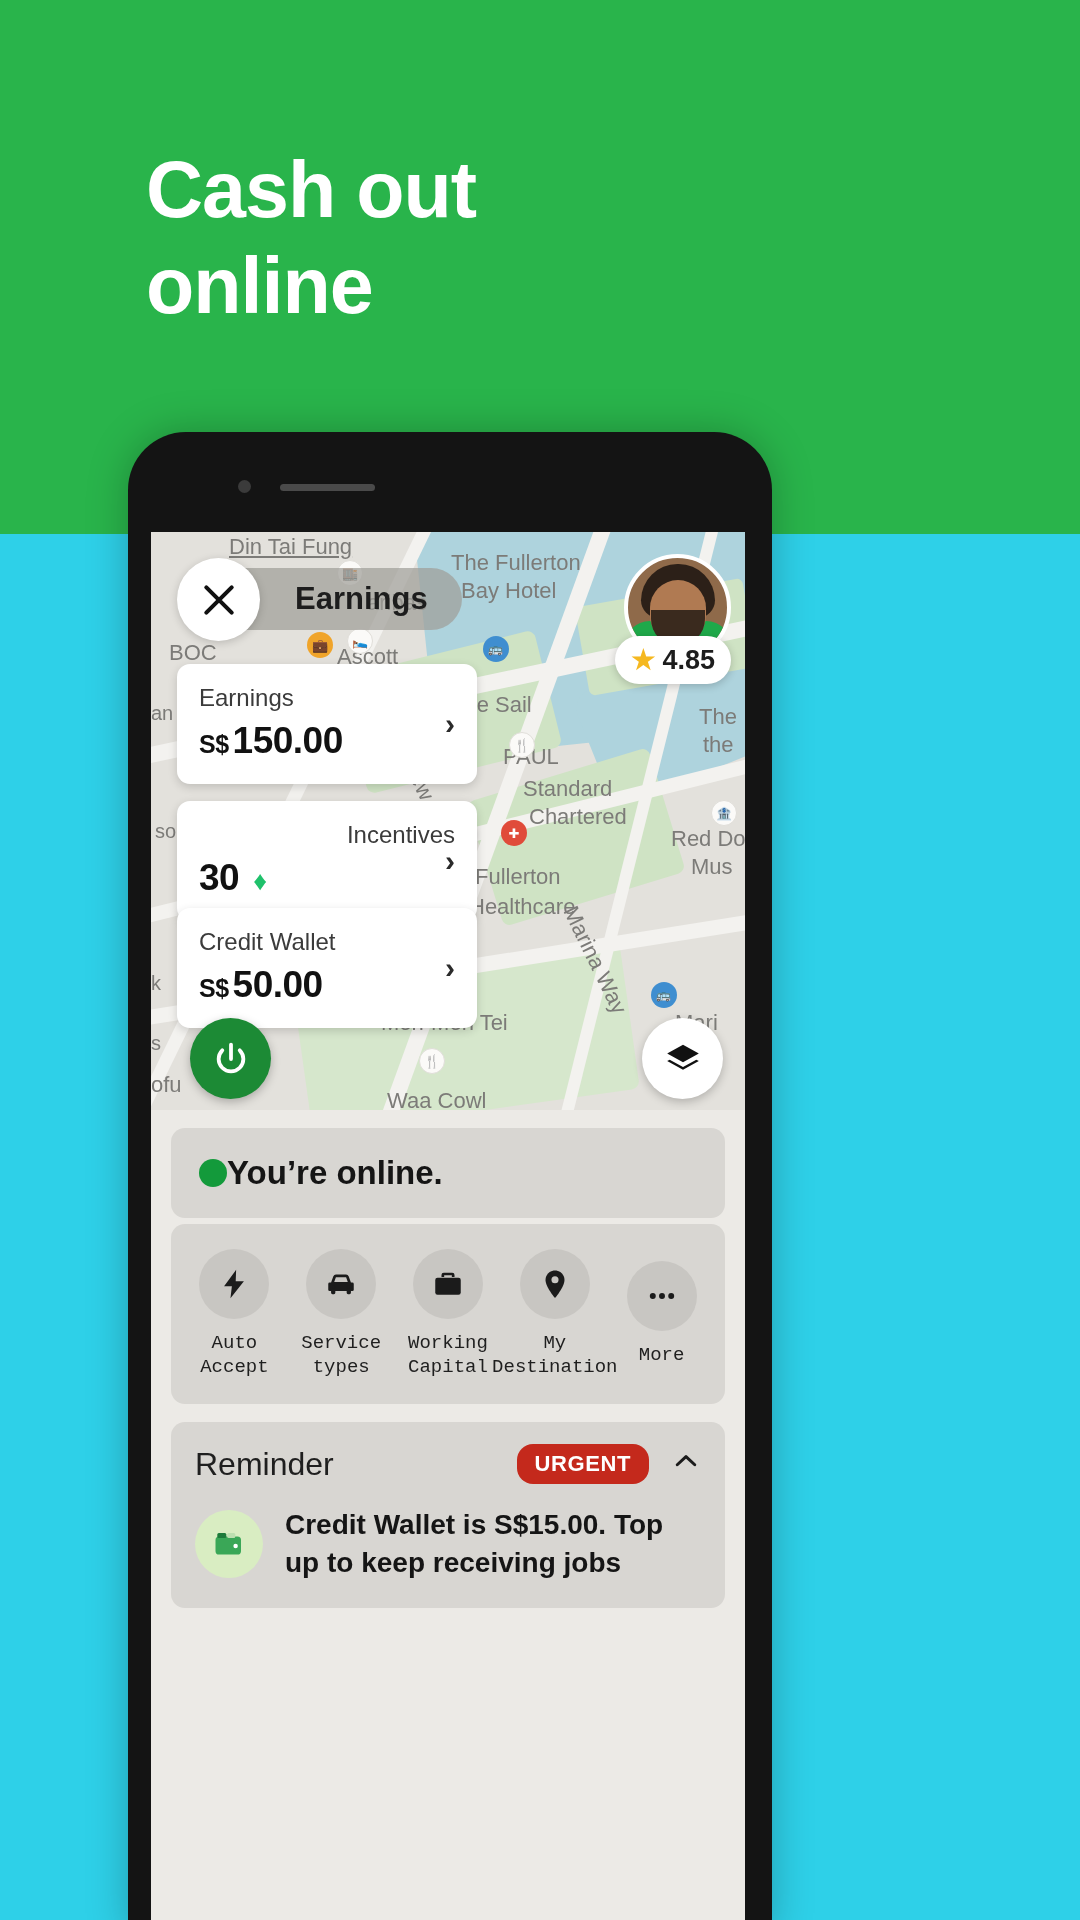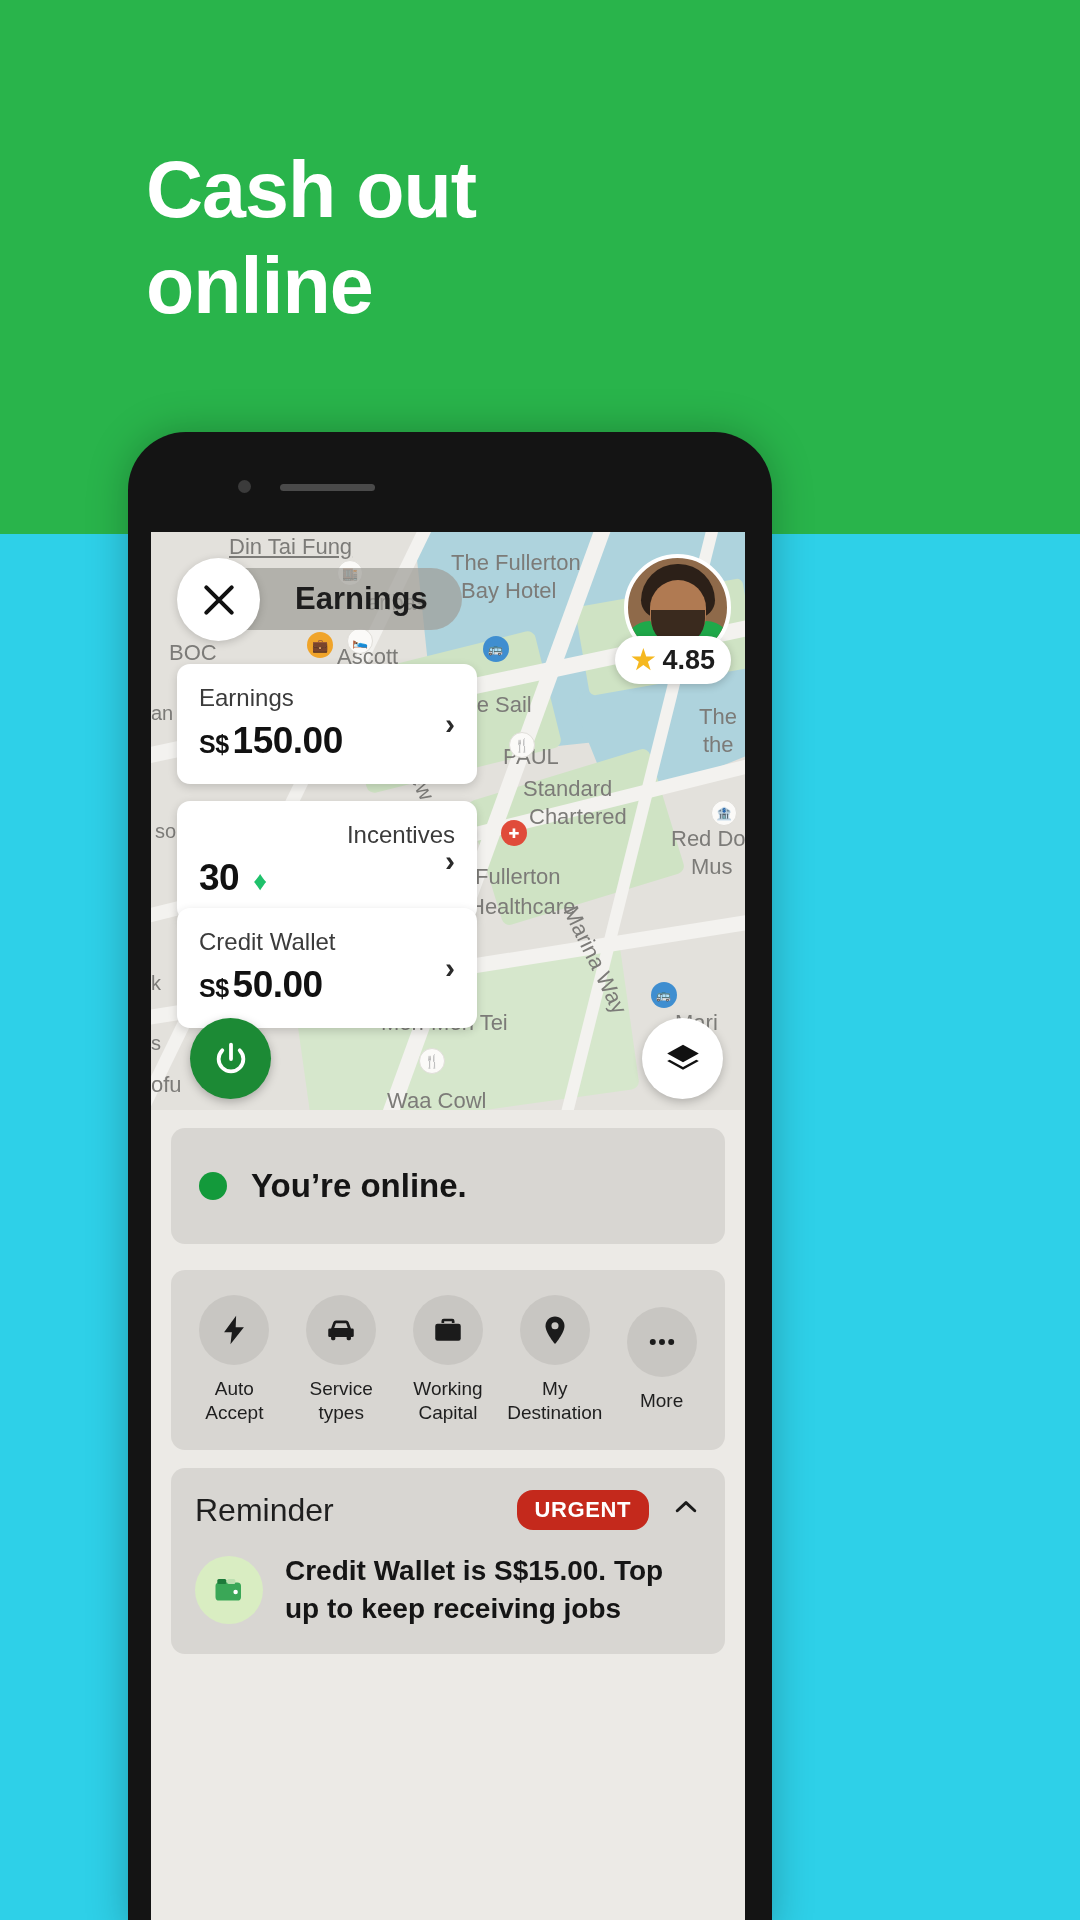--- a/index.html
+++ b/index.html
@@ -197,31 +197,31 @@
   .sheet {
     position:absolute; left:0; top:578px; width:594px; height:810px;
     background:#eceae6;
     padding:18px 20px 0 20px;
   }
   .panel {
     background:#d8d6d2;
     border-radius:14px;
   }
   .status-bar {
-    height:116px;
-    display:flex; align-items:center; padding:0 28px; gap:24px;
-    margin-bottom:26px;
+    height:90px;
+    display:flex; align-items:center; padding:0 28px; 
+    margin-bottom:6px;
   }
   .status-dot { width:28px; height:28px; border-radius:50%; background:#139a3b; flex:none; }
   .status-text { font-size:33px; font-weight:bold; color:#151515; }
 
   .actions {
     height:180px;
     display:flex; align-items:center; justify-content:space-around;
-    padding:0 10px; margin-bottom:18px;
+    padding:0 10px; margin-bottom:18px;font-family:Liberation Mono, monospace;
   }
   .action { width:100px; display:flex; flex-direction:column; align-items:center; gap:12px; }
   .action .circ {
     width:70px; height:70px; border-radius:50%;
     background:#c8c6c2;
     display:flex; align-items:center; justify-content:center;
   }
   .action .circ svg { width:34px; height:34px; fill:#1b1b1b; }
   .action .alabel {
     font-size:19px; color:#1f1f1f; text-align:center; line-height:24px;

